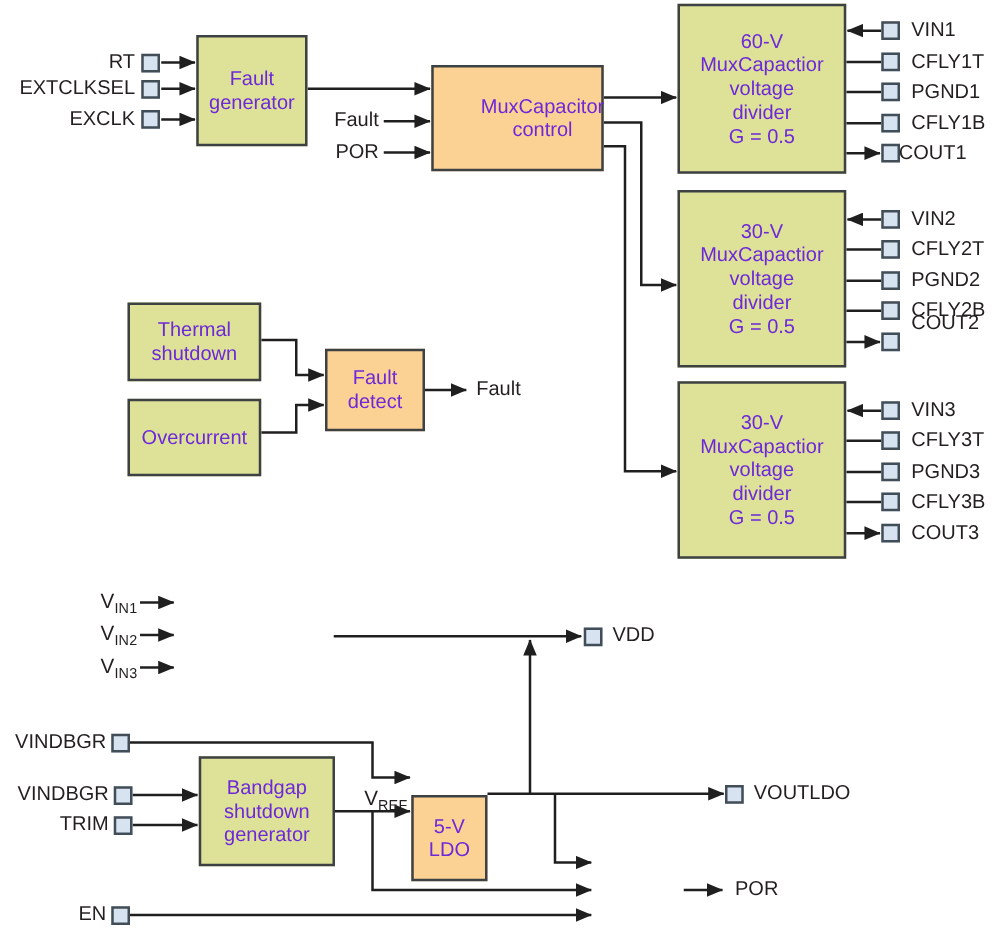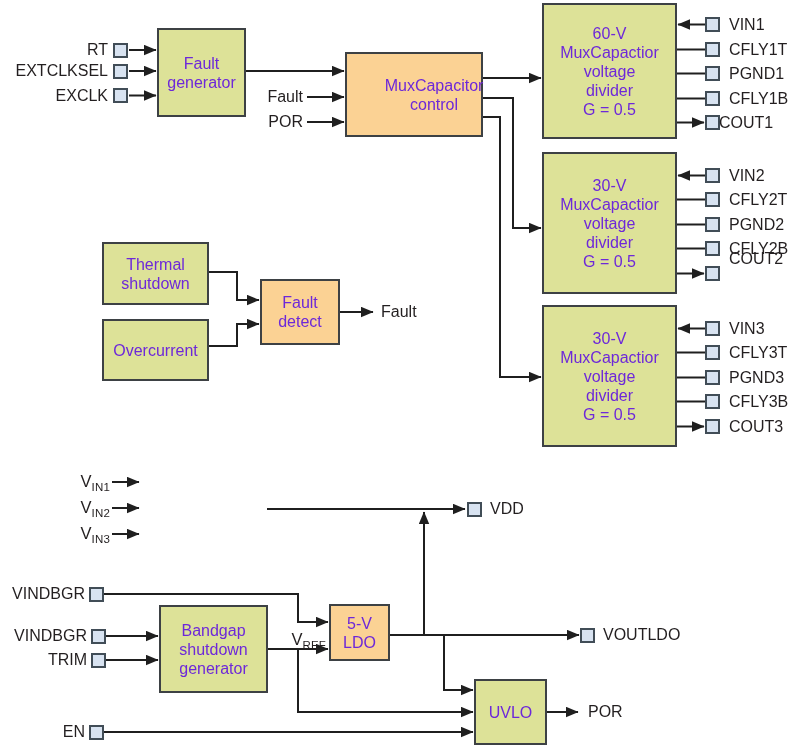--- a/index.html
+++ b/index.html
@@ -139,28 +139,25 @@
 detect</span>
   </div>
 
 
   <div class="block green" style="left:159px; top:605px; width:109px; height:88px;">
     <span class="block-label">Bandgap
 shutdown
 generator</span>
   </div>
 
-  <div class="block orange" style="left:329px; top:604px; width:61px; height:57px;">
+  <div class="block orange" style="left:329px; top:636px; width:61px; height:69px;">
     <span class="block-label">5-V
 LDO</span>
   </div>
 
-  <div class="block green" style="left:474px; top:679px; width:73px; height:66px;">
-    <span class="block-label">UVLO</span>
-  </div>
 
   <div class="pin" style="left:113px; top:42.5px;"></div>
   <div class="pin" style="left:113px; top:63.5px;"></div>
   <div class="pin" style="left:113px; top:88px;"></div>
 
   <div class="lbl r" style="left:0; width:108px; top:41px;">RT</div>
   <div class="lbl r" style="left:0; width:108px; top:62px;">EXTCLKSEL</div>
   <div class="lbl r" style="left:0; width:108px; top:87px;">EXCLK</div>
 
   <div class="lbl r" style="left:230px; width:73px; top:88px;">Fault</div>

